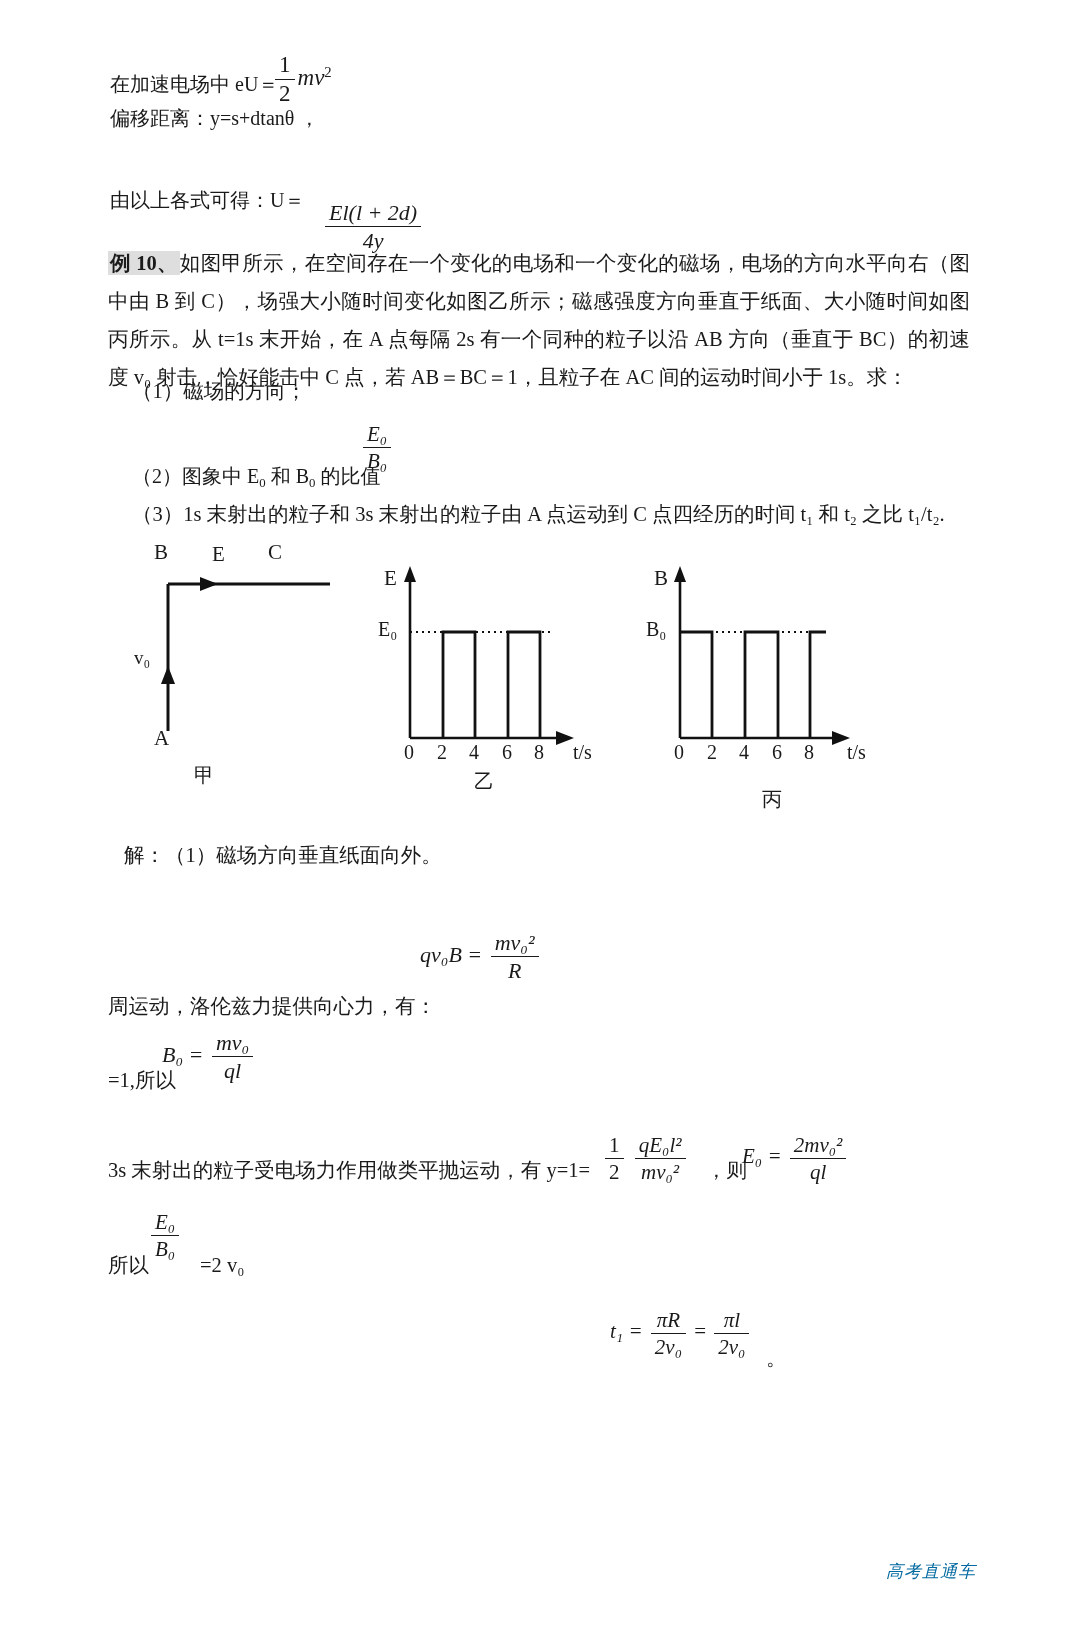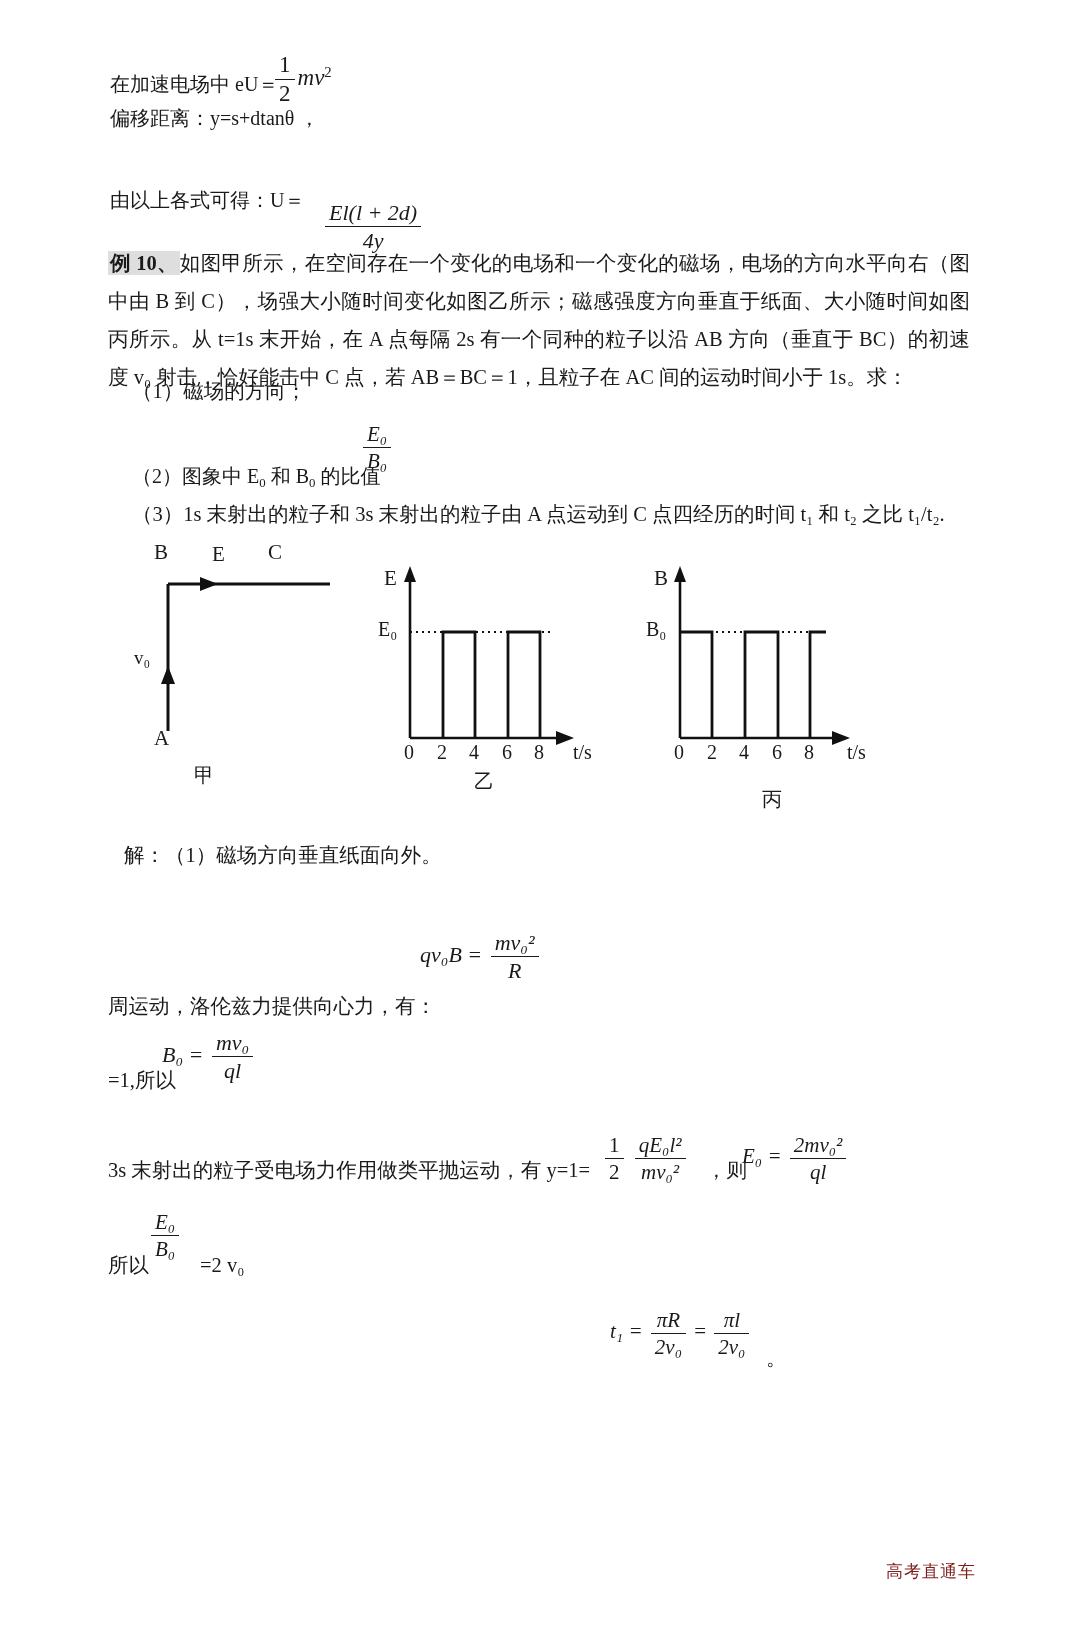--- a/index.html
+++ b/index.html
@@ -71,22 +71,23 @@
 
   
   .figcap {
     font-size: 20px;
     text-align: center;
   }
   svg { display: block; overflow: visible; }
 
   .watermark {
     font-size: 17px;
-    color: #7f1d1d;
+    color: #0369a1;
     letter-spacing: 1px;
+    font-style: italic;
   }
 </style>
 </head>
 <body>
 
 <div id="page">
 
   <div class="abs" style="left:110px; top:30px;">
 
     <div style="position:relative; height:72px;">

